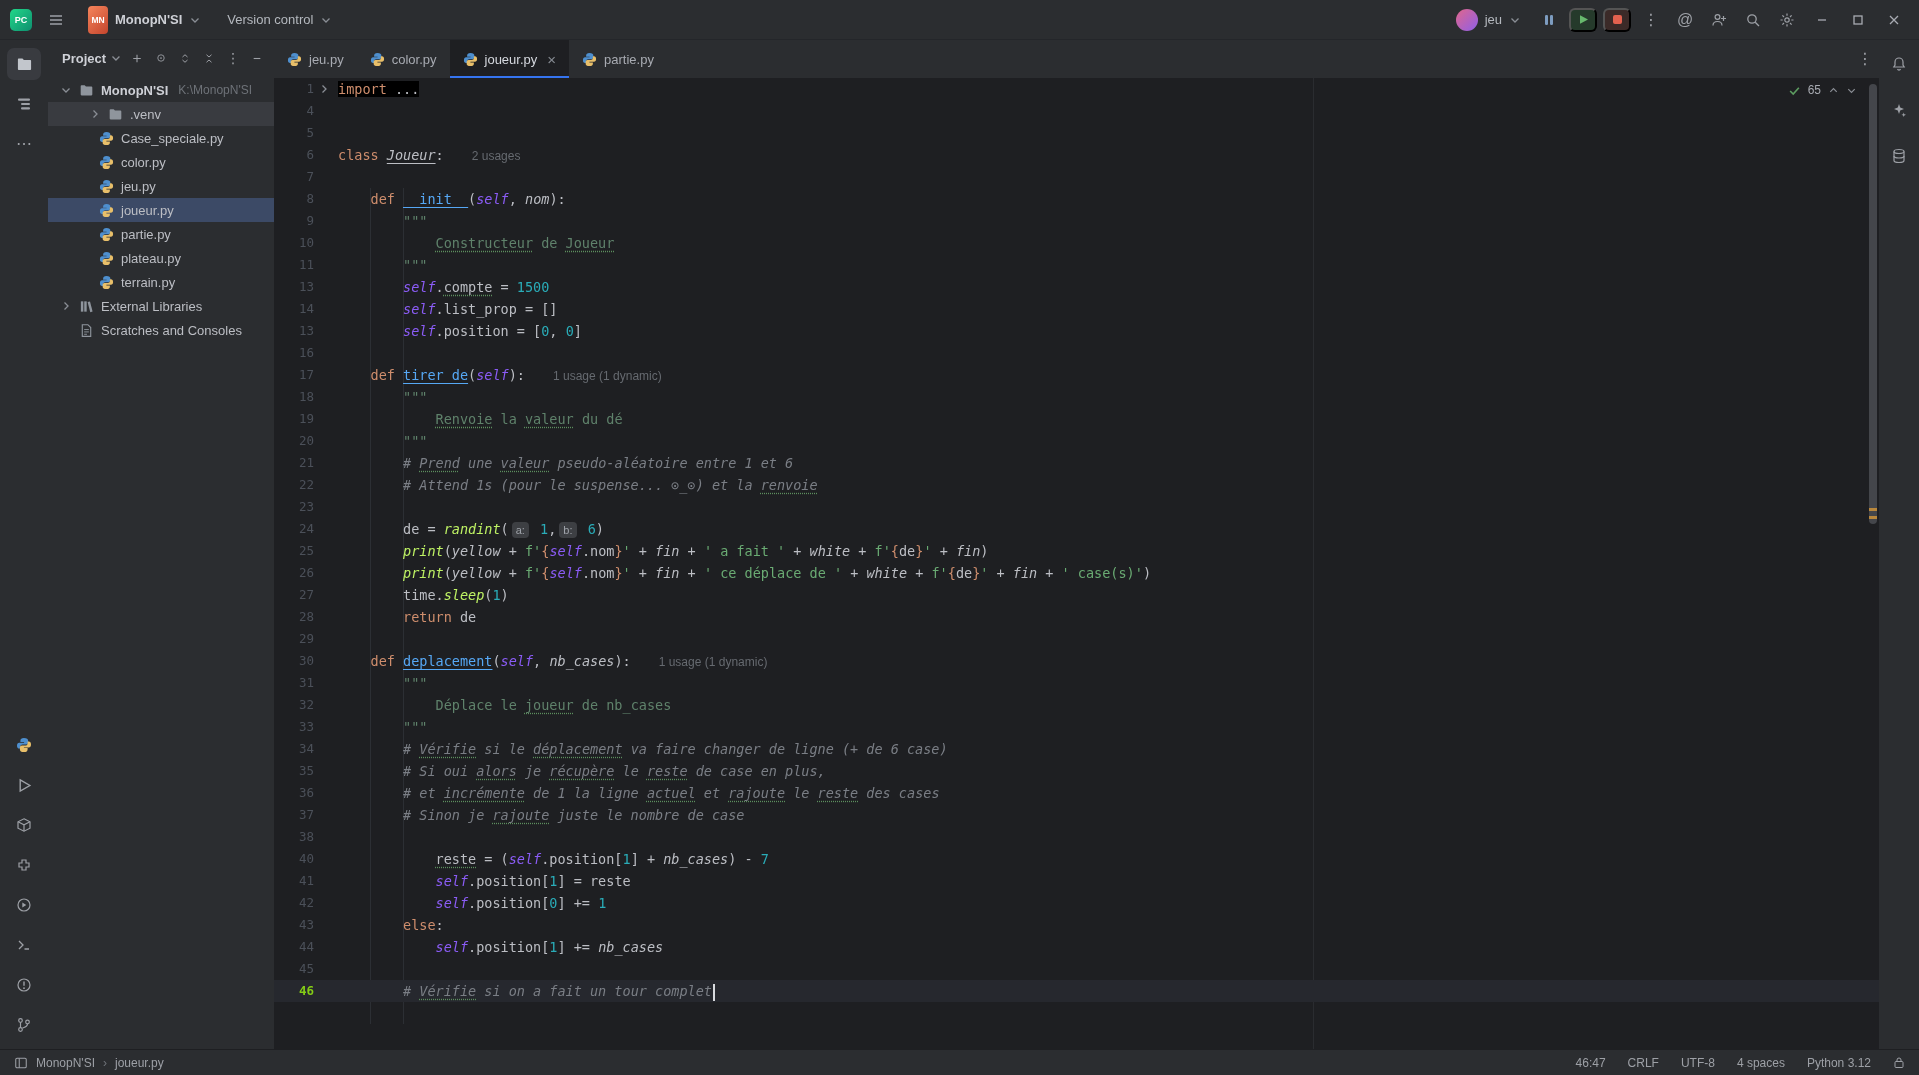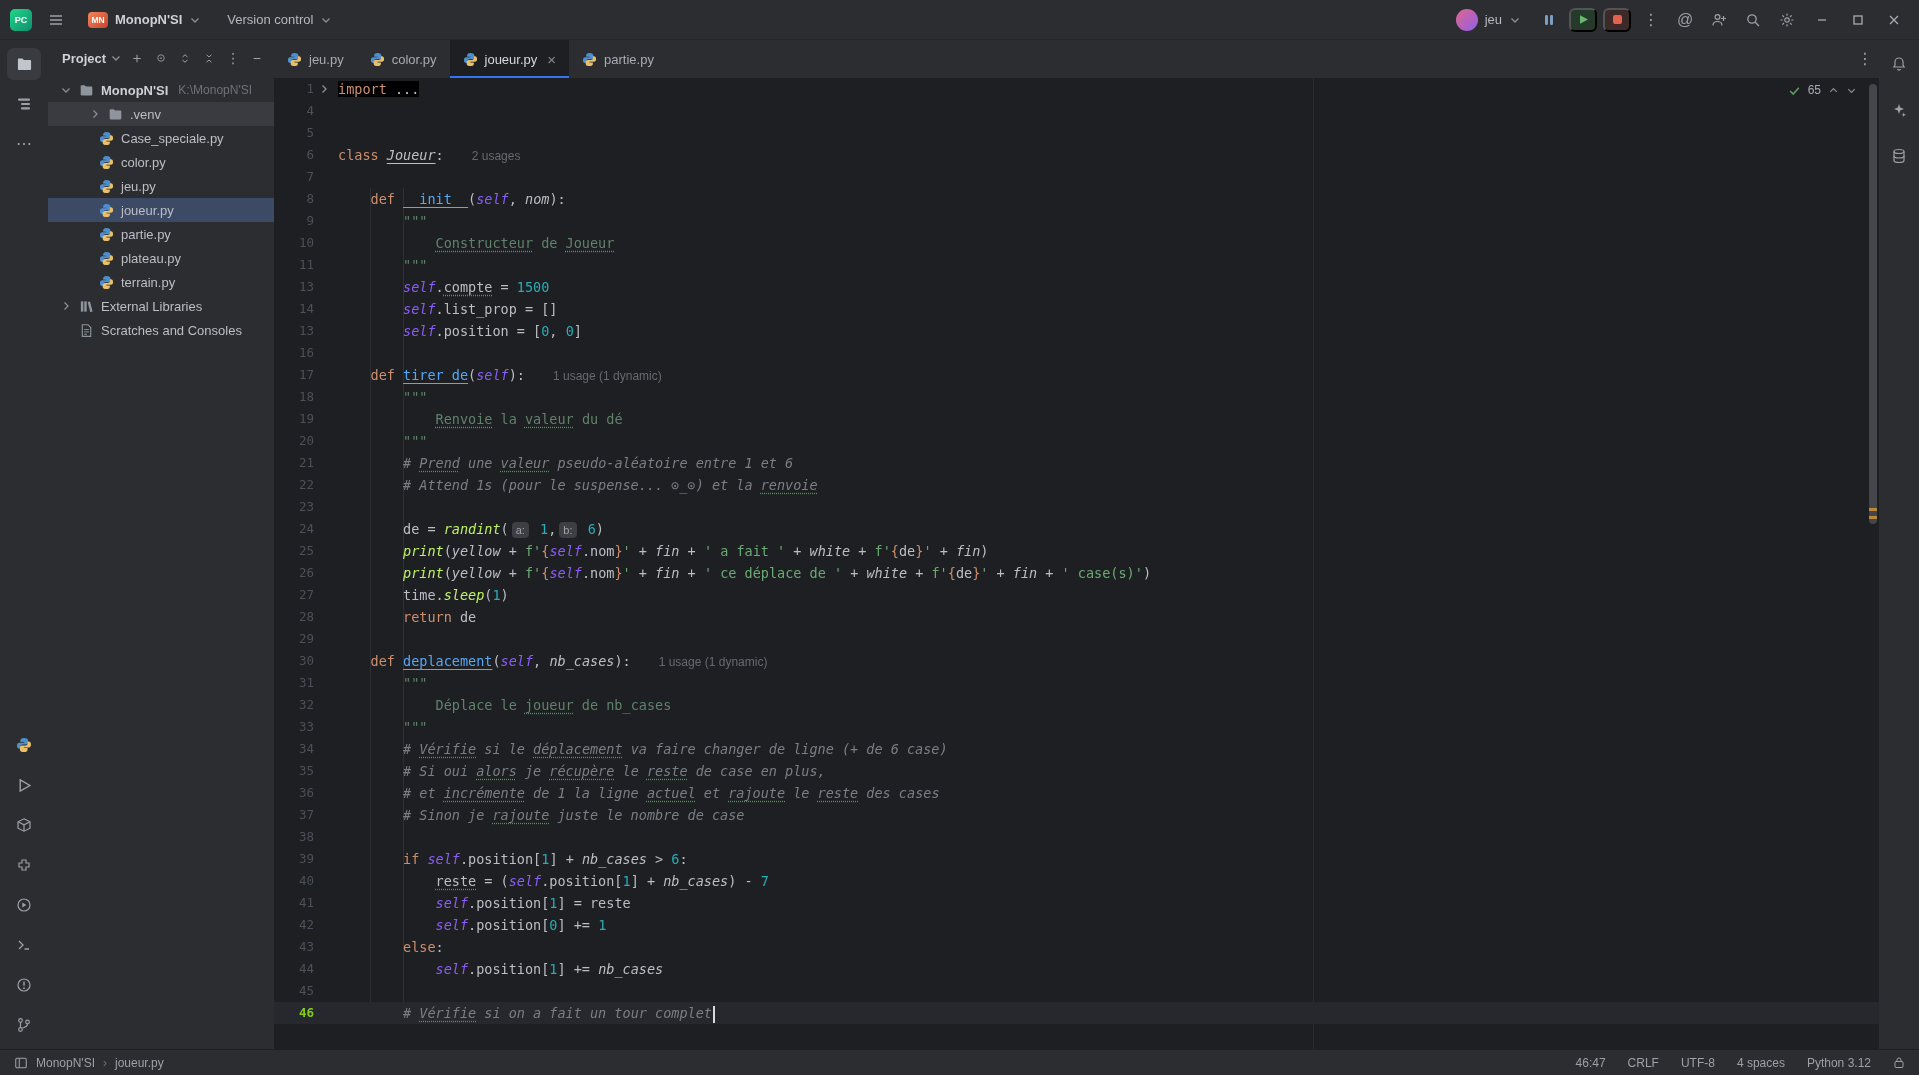--- a/index.html
+++ b/index.html
@@ -12,21 +12,21 @@
   }
   svg { display:block; }
 
   
   #titlebar { position:absolute; top:0; left:0; right:0; height:40px; background:#2b2d30;
     border-bottom:1px solid #24262a; display:flex; align-items:center; padding:0 10px; gap:10px; color:#b4b8be; }
   .tb-btn { display:flex; align-items:center; gap:7px; background:none; border:none; color:#b4b8be;
     font:inherit; padding:4px 8px; border-radius:6px; }
   .app-logo { width:22px; height:22px; border-radius:5px; background:linear-gradient(135deg,#21d789,#0e8f6f);
     display:flex; align-items:center; justify-content:center; font-size:9px; font-weight:bold; color:#fff; }
-  .proj-badge { width:20px; height:16px; border-radius:4px; background:linear-gradient(135deg,#f5855c,#c4452d);
+  .proj-badge { width:20px; height:28px; border-radius:4px; background:linear-gradient(135deg,#f5855c,#c4452d);
     display:flex; align-items:center; justify-content:center; font-size:8.5px; font-weight:bold; color:#fff; }
   .tb-name { color:#ced0d6; font-weight:600; }
   .tb-right { margin-left:auto; display:flex; align-items:center; gap:6px; }
   .avatar { width:22px; height:22px; border-radius:50%; background:linear-gradient(135deg,#e0668c,#8f5fe8); }
   .runbox { width:28px; height:24px; border-radius:6px; display:flex; align-items:center; justify-content:center; }
   .runbox.green { background:#253a2b; }
   .runbox.red { background:#3b2a28; }
   .stop-sq { width:9px; height:9px; border-radius:2px; background:#e3614f; }
   .icon-btn { width:28px; height:28px; display:flex; align-items:center; justify-content:center;
     background:none; border:none; color:#9da0a6; border-radius:6px; font:inherit; }
@@ -538,21 +538,20 @@
       <div class="crow"><span class="gut">29</span><span class="codetxt"></span></div>
       <div class="crow"><span class="gut">30</span><span class="codetxt"><span>    </span><span class="tk-k">def</span><span> </span><span class="tk-d">deplacement</span><span>(</span><span class="tk-s">self</span><span>, </span><span class="tk-p">nb_cases</span><span>):</span><span class="ann">1 usage (1 dynamic)</span></span></div>
       <div class="crow"><span class="gut">31</span><span class="codetxt"><span>        </span><span class="tk-doc">"""</span></span></div>
       <div class="crow"><span class="gut">32</span><span class="codetxt"><span>            </span><span class="tk-doc">Déplace le </span><span class="tk-doc tk-typo">joueur</span><span class="tk-doc"> de nb_cases</span></span></div>
       <div class="crow"><span class="gut">33</span><span class="codetxt"><span>        </span><span class="tk-doc">"""</span></span></div>
       <div class="crow"><span class="gut">34</span><span class="codetxt"><span>        </span><span class="tk-c"># </span><span class="tk-c tk-typo">Vérifie</span><span class="tk-c"> si le </span><span class="tk-c tk-typo">déplacement</span><span class="tk-c"> va faire changer de ligne (+ de 6 case)</span></span></div>
       <div class="crow"><span class="gut">35</span><span class="codetxt"><span>        </span><span class="tk-c"># Si oui </span><span class="tk-c tk-typo">alors</span><span class="tk-c"> je </span><span class="tk-c tk-typo">récupère</span><span class="tk-c"> le </span><span class="tk-c tk-typo">reste</span><span class="tk-c"> de case en plus,</span></span></div>
       <div class="crow"><span class="gut">36</span><span class="codetxt"><span>        </span><span class="tk-c"># et </span><span class="tk-c tk-typo">incrémente</span><span class="tk-c"> de 1 la ligne </span><span class="tk-c tk-typo">actuel</span><span class="tk-c"> et </span><span class="tk-c tk-typo">rajoute</span><span class="tk-c"> le </span><span class="tk-c tk-typo">reste</span><span class="tk-c"> des cases</span></span></div>
       <div class="crow"><span class="gut">37</span><span class="codetxt"><span>        </span><span class="tk-c"># Sinon je </span><span class="tk-c tk-typo">rajoute</span><span class="tk-c"> juste le nombre de case</span></span></div>
       <div class="crow"><span class="gut">38</span><span class="codetxt"></span></div>
-      <div class="crow"><span class="gut">39</span><span class="codetxt"><span>        </span><span class="tk-k">if</span><span> </span><span class="tk-s">self</span><span>.position[</span><span class="tk-n">1</span><span>] + </span><span class="tk-p">nb_cases</span><span> &gt; </span><span class="tk-n">6</span><span>:</span></span></div>
       <div class="crow"><span class="gut">40</span><span class="codetxt"><span>            </span><span class="tk-typo">reste</span><span> = (</span><span class="tk-s">self</span><span>.position[</span><span class="tk-n">1</span><span>] + </span><span class="tk-p">nb_cases</span><span>) - </span><span class="tk-n">7</span></span></div>
       <div class="crow"><span class="gut">41</span><span class="codetxt"><span>            </span><span class="tk-s">self</span><span>.position[</span><span class="tk-n">1</span><span>] = reste</span></span></div>
       <div class="crow"><span class="gut">42</span><span class="codetxt"><span>            </span><span class="tk-s">self</span><span>.position[</span><span class="tk-n">0</span><span>] += </span><span class="tk-n">1</span></span></div>
       <div class="crow"><span class="gut">43</span><span class="codetxt"><span>        </span><span class="tk-k">else</span><span>:</span></span></div>
       <div class="crow"><span class="gut">44</span><span class="codetxt"><span>            </span><span class="tk-s">self</span><span>.position[</span><span class="tk-n">1</span><span>] += </span><span class="tk-p">nb_cases</span></span></div>
       <div class="crow"><span class="gut">45</span><span class="codetxt"></span></div>
       <div class="crow cur"><span class="gut">46</span><span class="codetxt"><span>        </span><span class="tk-c"># </span><span class="tk-c tk-typo">Vérifie</span><span class="tk-c"> si on a fait un tour complet</span><span class="caret"></span></span></div>
     </div>
   <div id="inspections">
     <svg width="13" height="13" viewBox="0 0 12 12">

